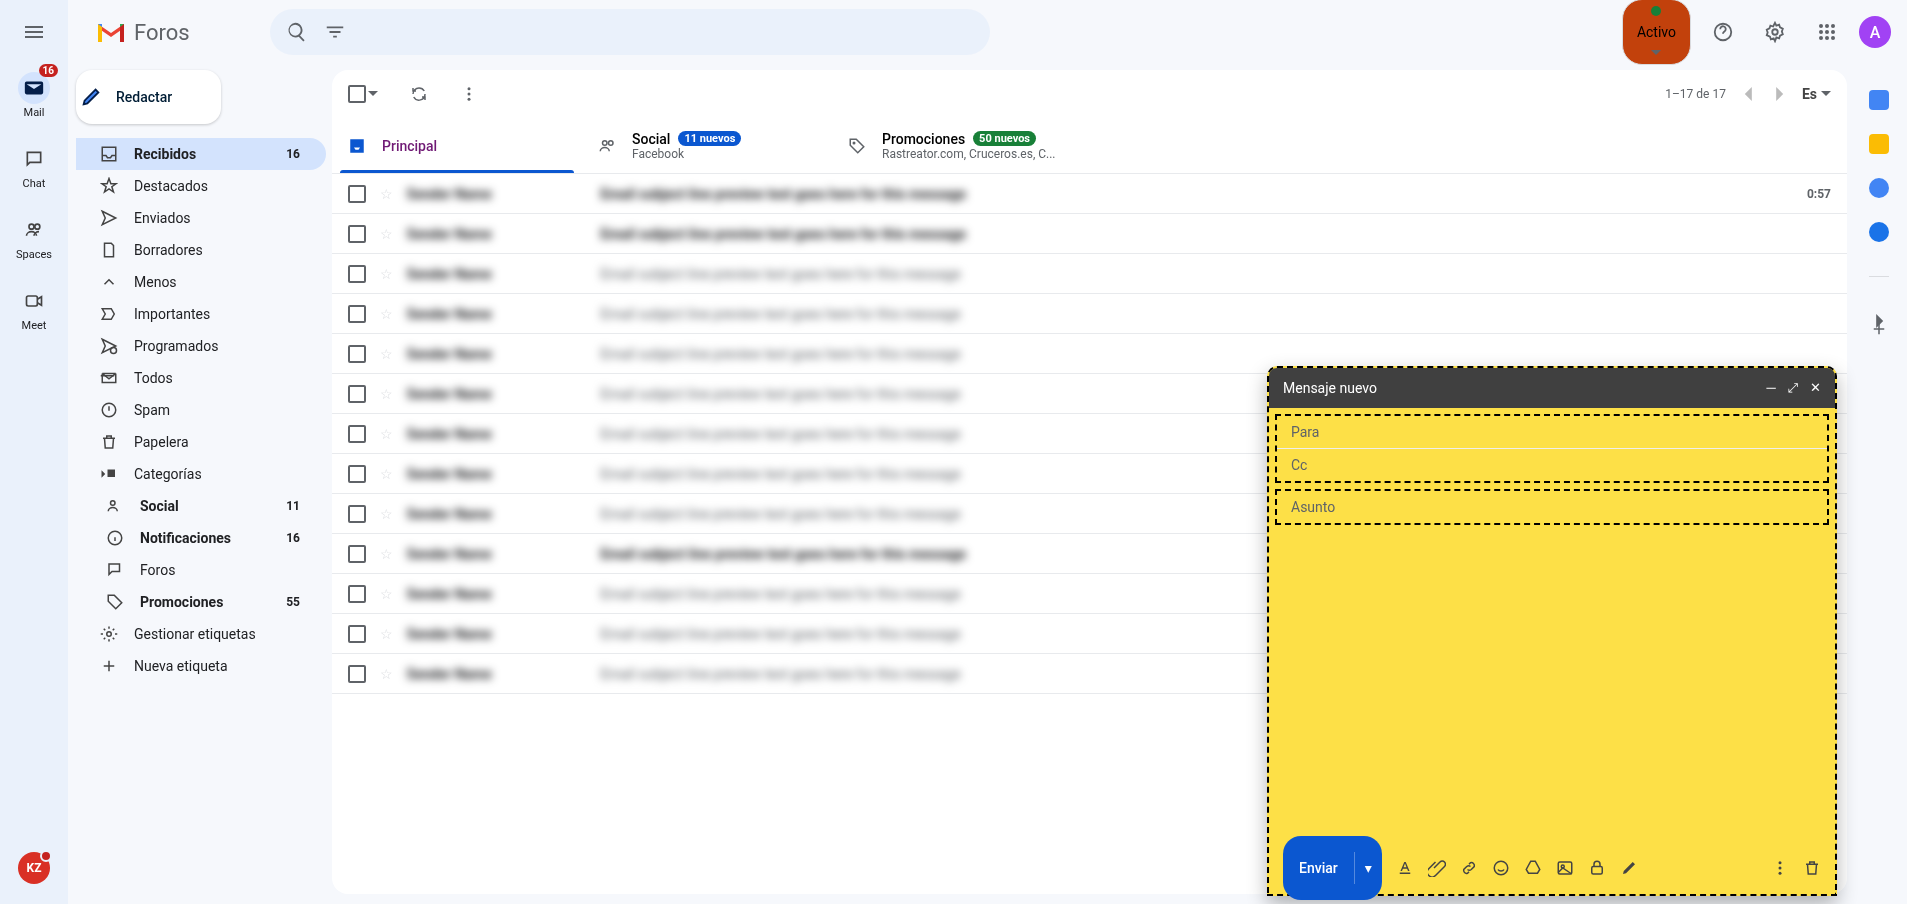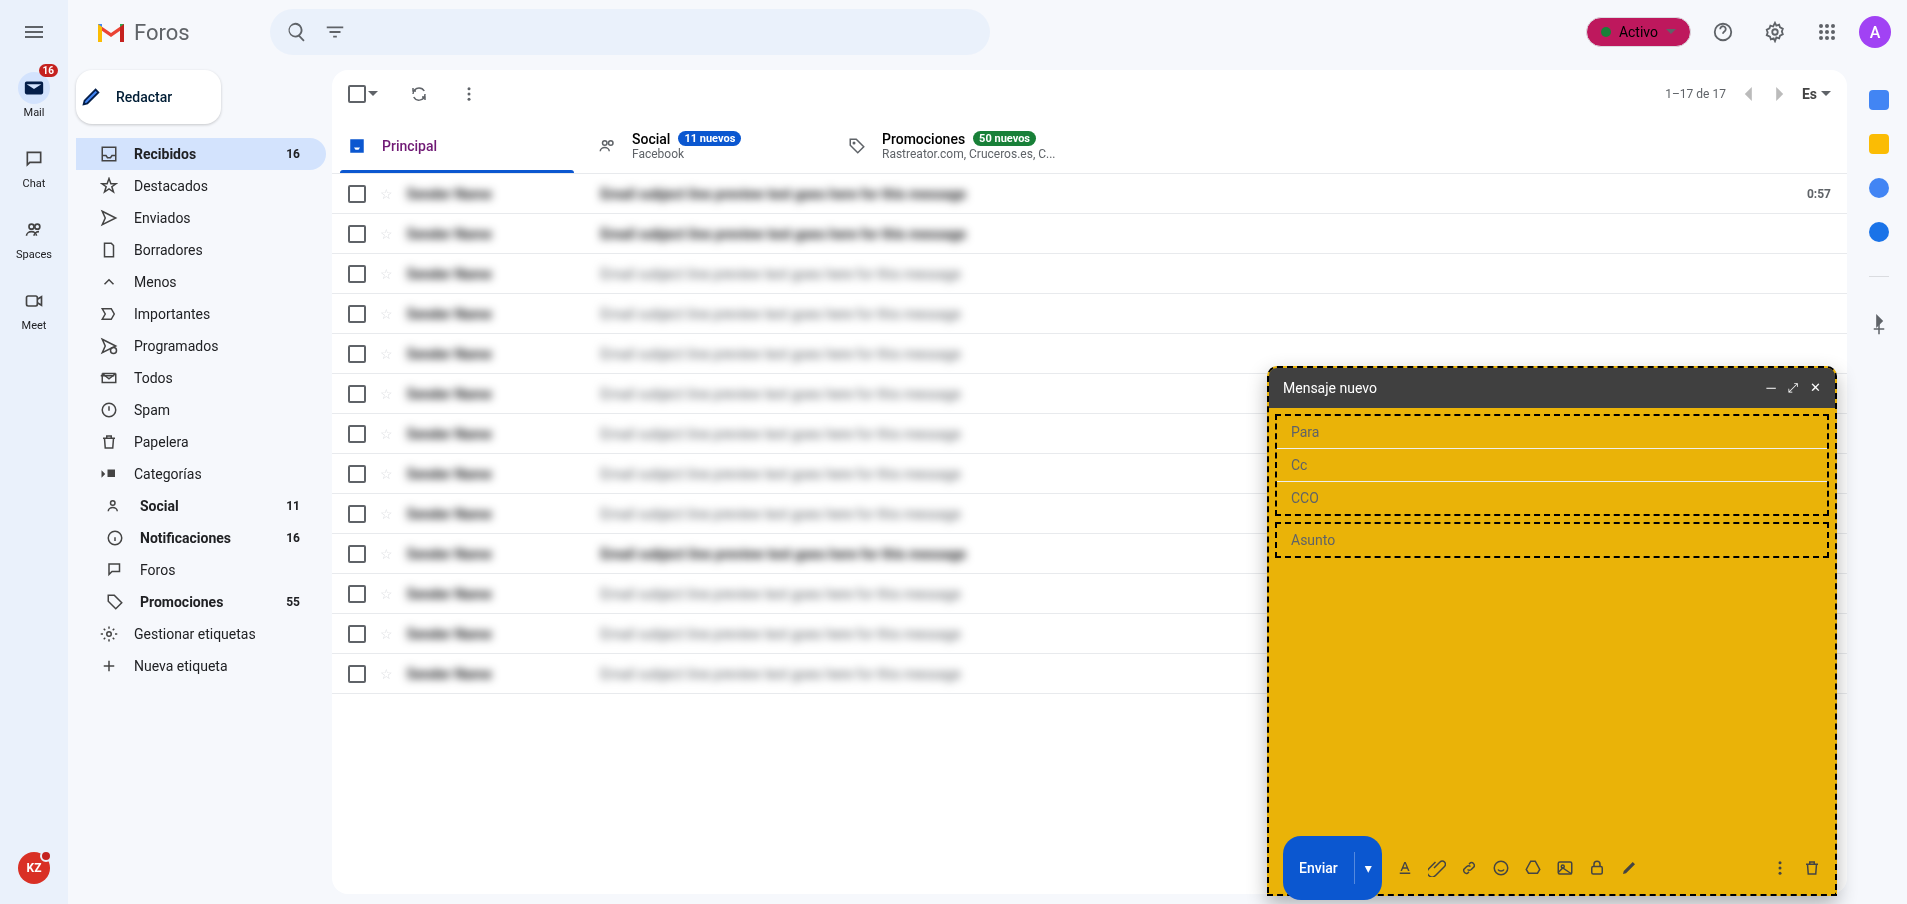--- a/index.html
+++ b/index.html
@@ -17,21 +17,21 @@
 .leftrail .kz { position:absolute; bottom:20px; width:32px; height:32px; background:#d93025; color:#fff; border-radius:50%; display:flex; align-items:center; justify-content:center; font-size:12px; font-weight:bold; }
 .leftrail .kz::after { content:''; position:absolute; top:-2px; right:-2px; width:8px; height:8px; background:#c5221f; border-radius:50%; border:2px solid #eaf1fb; }
 
 
 .header { position:absolute; left:68px; top:0; right:0; height:64px; display:flex; align-items:center; padding:0 16px; gap:20px; }
 .logo { display:flex; align-items:center; gap:8px; padding-left:12px; }
 .logo .gtext { font-size:22px; color:#5f6368; }
 .search { flex:0 0 720px; margin-left:60px; height:46px; background:#eaf1fb; border-radius:24px; display:flex; align-items:center; padding:0 16px; gap:16px; }
 .search input { flex:1; border:none; background:transparent; font-size:16px; outline:none; }
 .header-right { margin-left:auto; display:flex; align-items:center; gap:12px; }
-.status-pill { display:flex; align-items:center; gap:8px; padding:6px 14px; border:1px solid #dadce0; border-radius:20px; background:#be185d; font-size:14px; cursor:pointer;}
+.status-pill { display:flex; align-items:center; gap:8px; padding:6px 14px; border:1px solid #dadce0; border-radius:20px; background:#c2410c; font-size:14px; cursor:pointer;flex-direction:column;}
 .status-dot { width:10px; height:10px; background:#188038; border-radius:50%; }
 .icon-btn { width:40px; height:40px; display:flex; align-items:center; justify-content:center; color:#5f6368; cursor:pointer; border-radius:50%; }
 .avatar { width:32px; height:32px; background:#a142f4; color:#fff; border-radius:50%; display:flex; align-items:center; justify-content:center; font-weight:500; }
 
 
 .sidebar { position:absolute; left:76px; top:70px; width:250px; }
 .compose { display:flex; align-items:center; gap:14px; background:#fff; border-radius:16px; padding:16px 4px; box-shadow:0 1px 3px rgba(0,0,0,.2); width:145px; margin-bottom:14px; font-size:14px; font-weight:500; color:#001d35; cursor:pointer;}
 .navlist { display:flex; flex-direction:column; }
 .navitem { display:flex; align-items:center; gap:16px; padding:4px 12px 4px 24px; height:32px; border-radius:0 16px 16px 0; font-size:14px; color:#202124; cursor:pointer;}
 .navitem.active { background:#d3e3fd; font-weight:bold; }
@@ -64,21 +64,21 @@
 .mailrow .subject { flex:1; filter:blur(4px); color:#5f6368; white-space:nowrap; overflow:hidden;}
 .mailrow.unread .sender,.mailrow.unread .subject{ font-weight:bold; color:#202124;}
 .mailrow .time { font-size:12px; color:#5f6368; font-weight:bold;}
 .star { color:#dadce0; }
 
 
 .rightrail { position:absolute; right:0; top:70px; width:56px; display:flex; flex-direction:column; align-items:center; gap:24px; padding-top:20px;}
 .rightrail .app { width:20px; height:20px; border-radius:4px; }
 
 
-.compose-dialog { position:absolute; right:70px; bottom:8px; width:570px; height:530px; background:#eab308; border-radius:10px 10px 0 0; box-shadow:0 8px 20px rgba(0,0,0,.3); border:2px dashed #000; display:flex; flex-direction:column; }
+.compose-dialog { position:absolute; right:70px; bottom:8px; width:570px; height:530px; background:#fde047; border-radius:10px 10px 0 0; box-shadow:0 8px 20px rgba(0,0,0,.3); border:2px dashed #000; display:flex; flex-direction:column; }
 .cd-header { height:40px; background:#404040; color:#fff; border-radius:8px 8px 0 0; display:flex; align-items:center; padding:0 14px; font-size:14px;}
 .cd-header .actions { margin-left:auto; display:flex; gap:12px; }
 .cd-header .actions span { cursor:pointer; font-size:13px; }
 .cd-fields { border:2px dashed #000; margin:6px; }
 .cd-field { padding:8px 14px; font-size:14px; color:#5f6368; border-bottom:1px solid #eee;}
 .cd-field:last-child{border:none;}
 .cd-subject-wrap { border:2px dashed #000; margin:0 6px; padding:8px 14px; font-size:14px; color:#5f6368;}
 .cd-body { flex:1; }
 .cd-toolbar { height:52px; display:flex; align-items:center; padding:0 14px; gap:14px;}
 .send-btn { display:flex; align-items:center; background:#0b57d0; color:#fff; border-radius:18px; overflow:hidden; font-size:14px; font-weight:500; cursor:pointer;}
@@ -500,21 +500,20 @@
     <span>Mensaje nuevo</span>
     <div class="actions">
       <span>─</span>
       <span>⤢</span>
       <span>✕</span>
     </div>
   </div>
   <div class="cd-fields">
     <div class="cd-field">Para</div>
     <div class="cd-field">Cc</div>
-    <div class="cd-field">CCO</div>
   </div>
   <div class="cd-subject-wrap">Asunto</div>
   <div class="cd-body"></div>
   <div class="cd-toolbar">
     <div class="send-btn">
       <span class="label">Enviar</span>
       <span class="dd">▾</span>
     </div>
     <span class="ticon">
         <svg width="18" height="18" viewBox="0 0 24 24" fill="#444">

